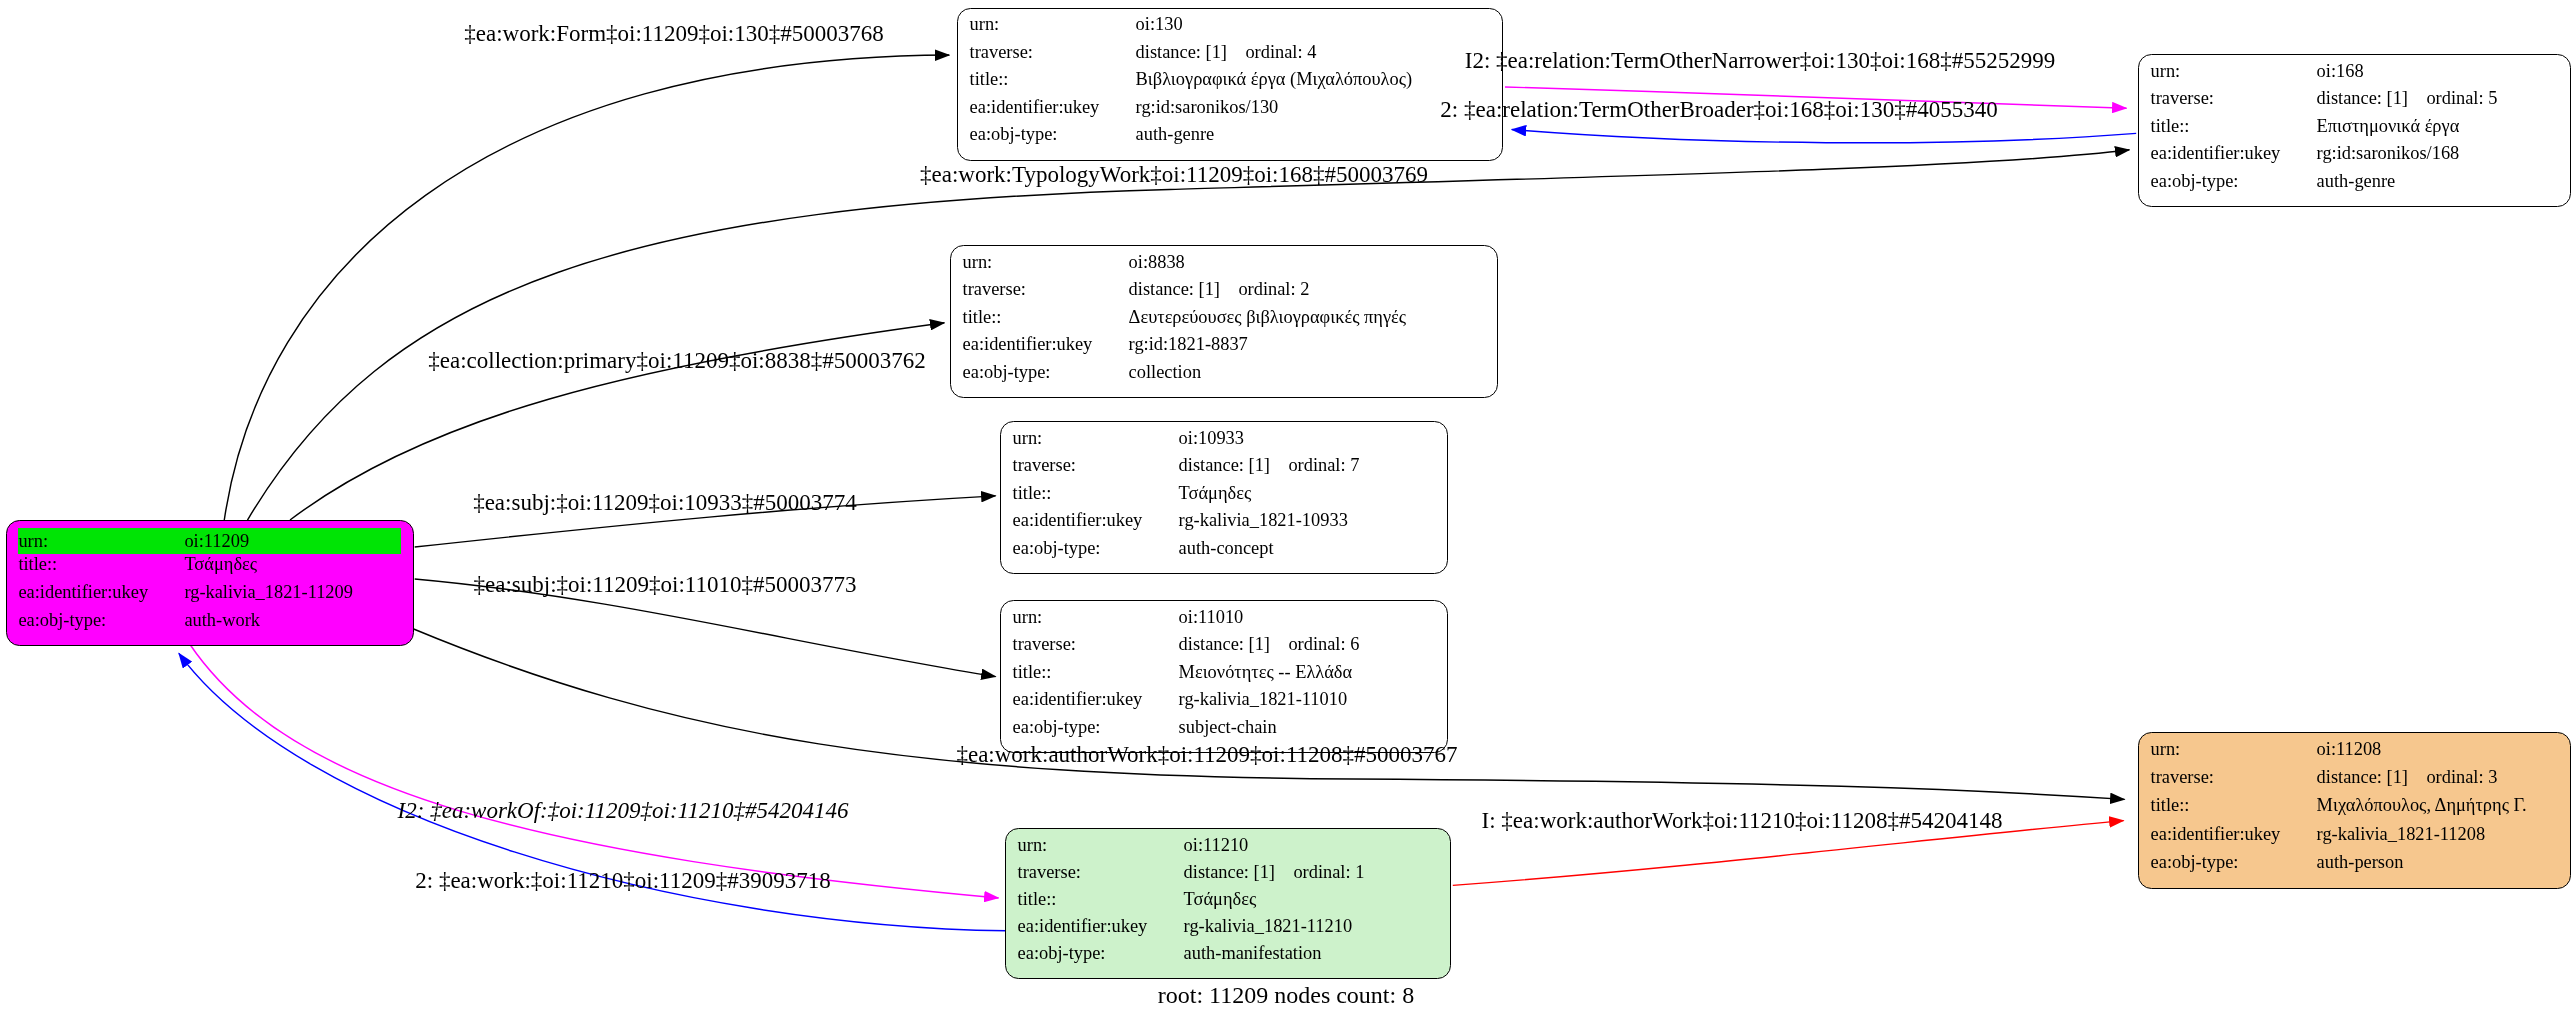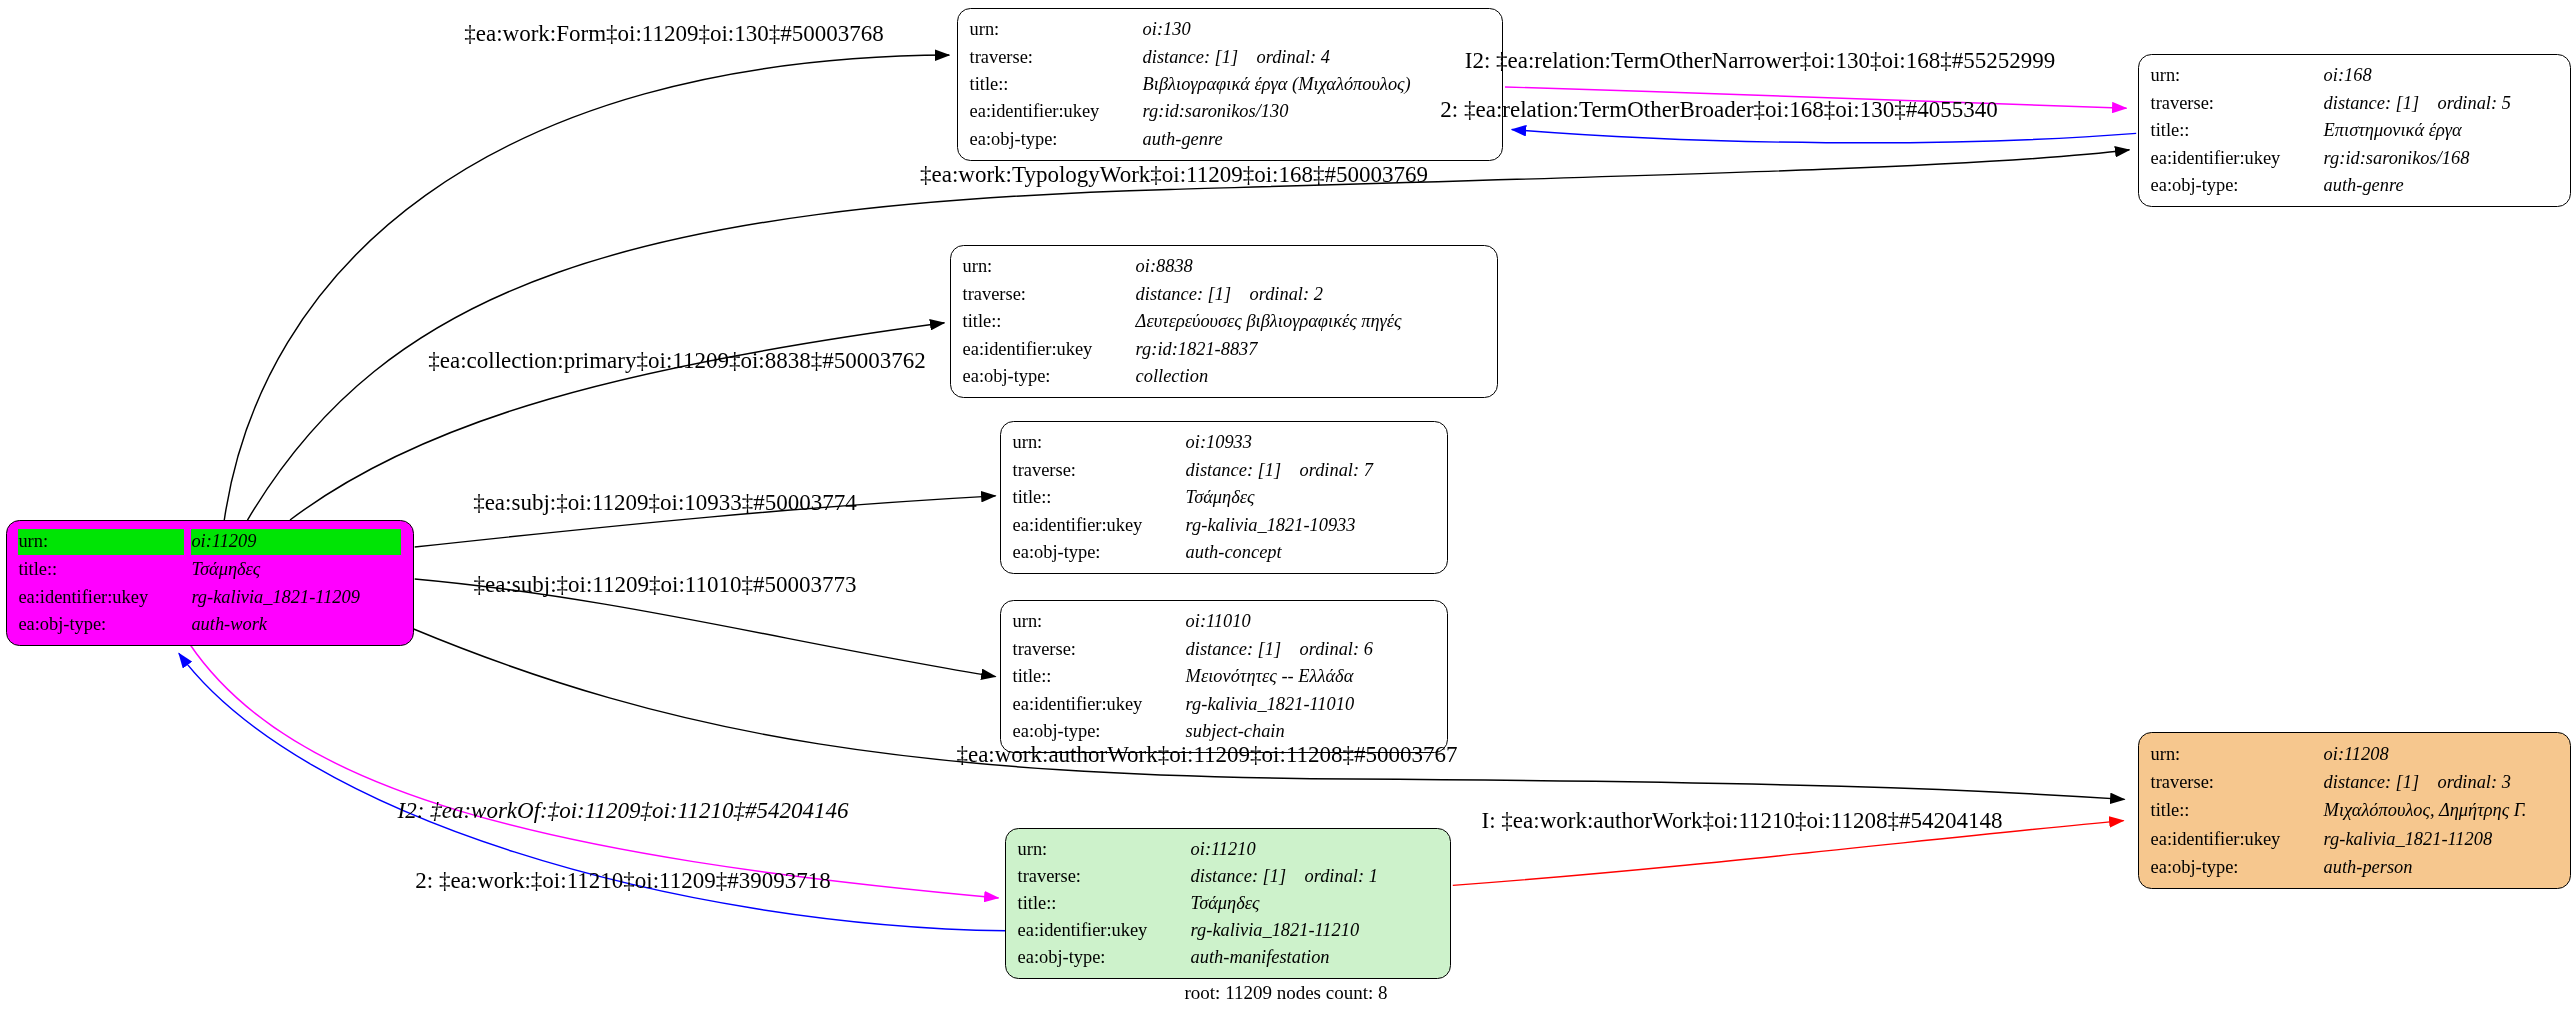--- a/index.html
+++ b/index.html
@@ -18,38 +18,38 @@
     background:#ffffff;
     border:1.4px solid #000;
     border-radius:13.5px;
     padding:6.8px 11.6px;
     display:flex;
     flex-direction:column;
     justify-content:center;
     font-size:18.4px;
     line-height:1;
   }
-  .row{display:flex;align-items:center;height:28.5px;gap:7px;}
+  .row{display:flex;align-items:flex-start;height:28.5px;gap:0;}
   .row .k{flex:0 0 166px;white-space:nowrap;}
-  .row .v{flex:1;white-space:nowrap;font-style:italic;}
+  .row .v{flex:1;white-space:nowrap;}
   .node.root{background:#ff00ff;}
   .node.root .row.hl .k,.node.root .row.hl .v{background:#00e405;height:26px;display:flex;align-items:center;}
   .node.manifestation{background:#cdf2cb;}
   .node.person{background:#f6c78e;}
   .edge-label{
     position:absolute;
     transform:translateX(-50%);
     white-space:nowrap;
     font-size:23px;
   }
   .caption{
     position:absolute;
     transform:translateX(-50%);
     white-space:nowrap;
-    font-size:19px;
+    font-size:24px;
   }
 </style>
 </head>
 <body>
 
 <div id="canvas">
 
   <svg id="edges" viewBox="0 0 2665 1047">
     <defs>
       <marker id="m-black" markerUnits="userSpaceOnUse" markerWidth="16" markerHeight="12" refX="15" refY="6" orient="auto">

